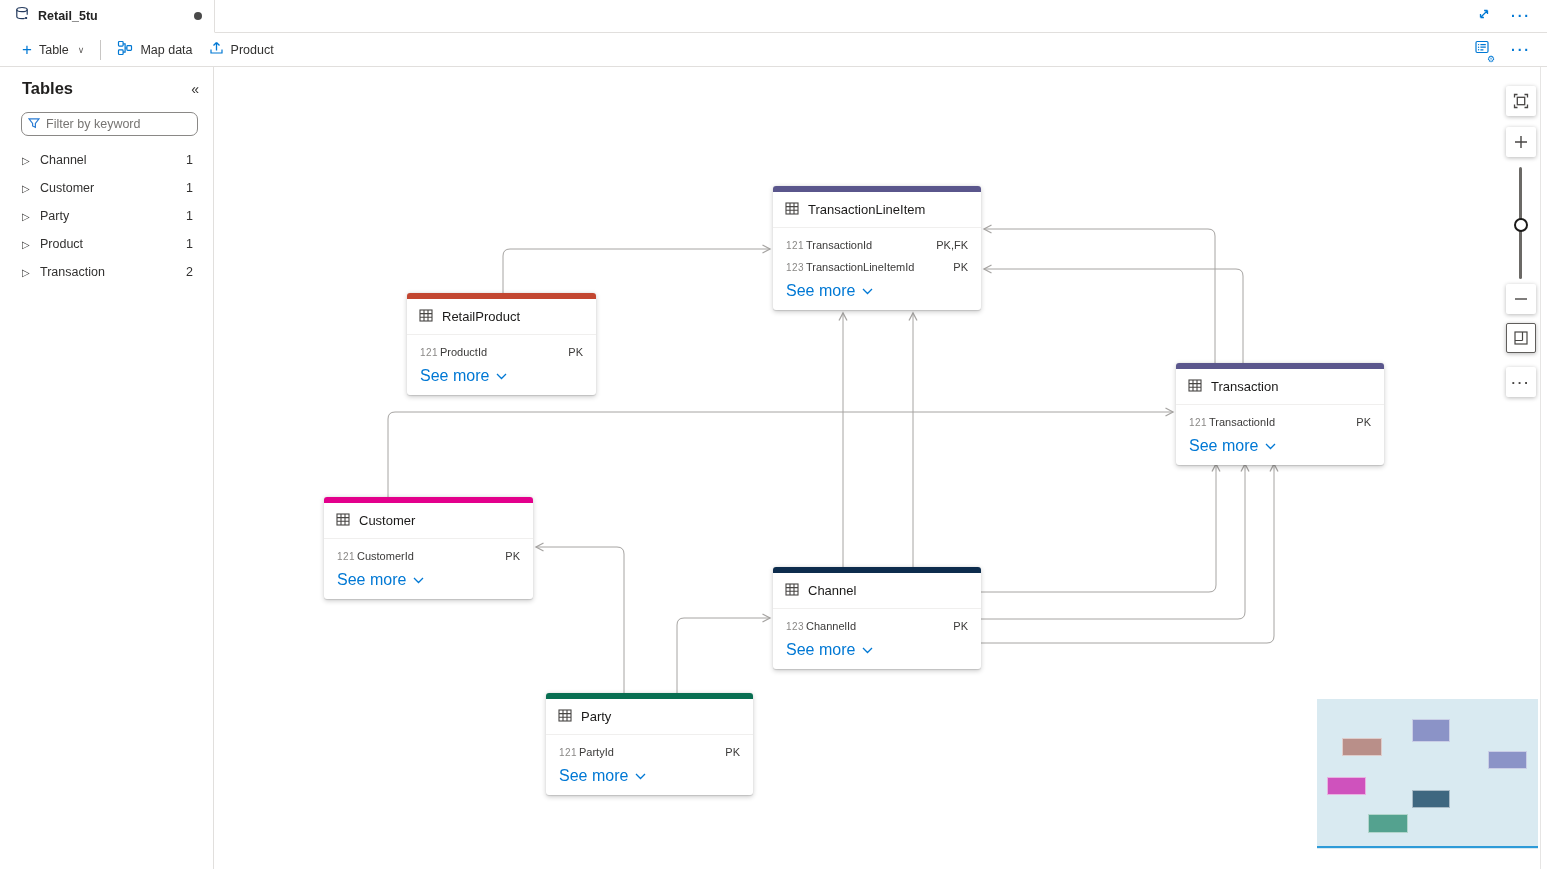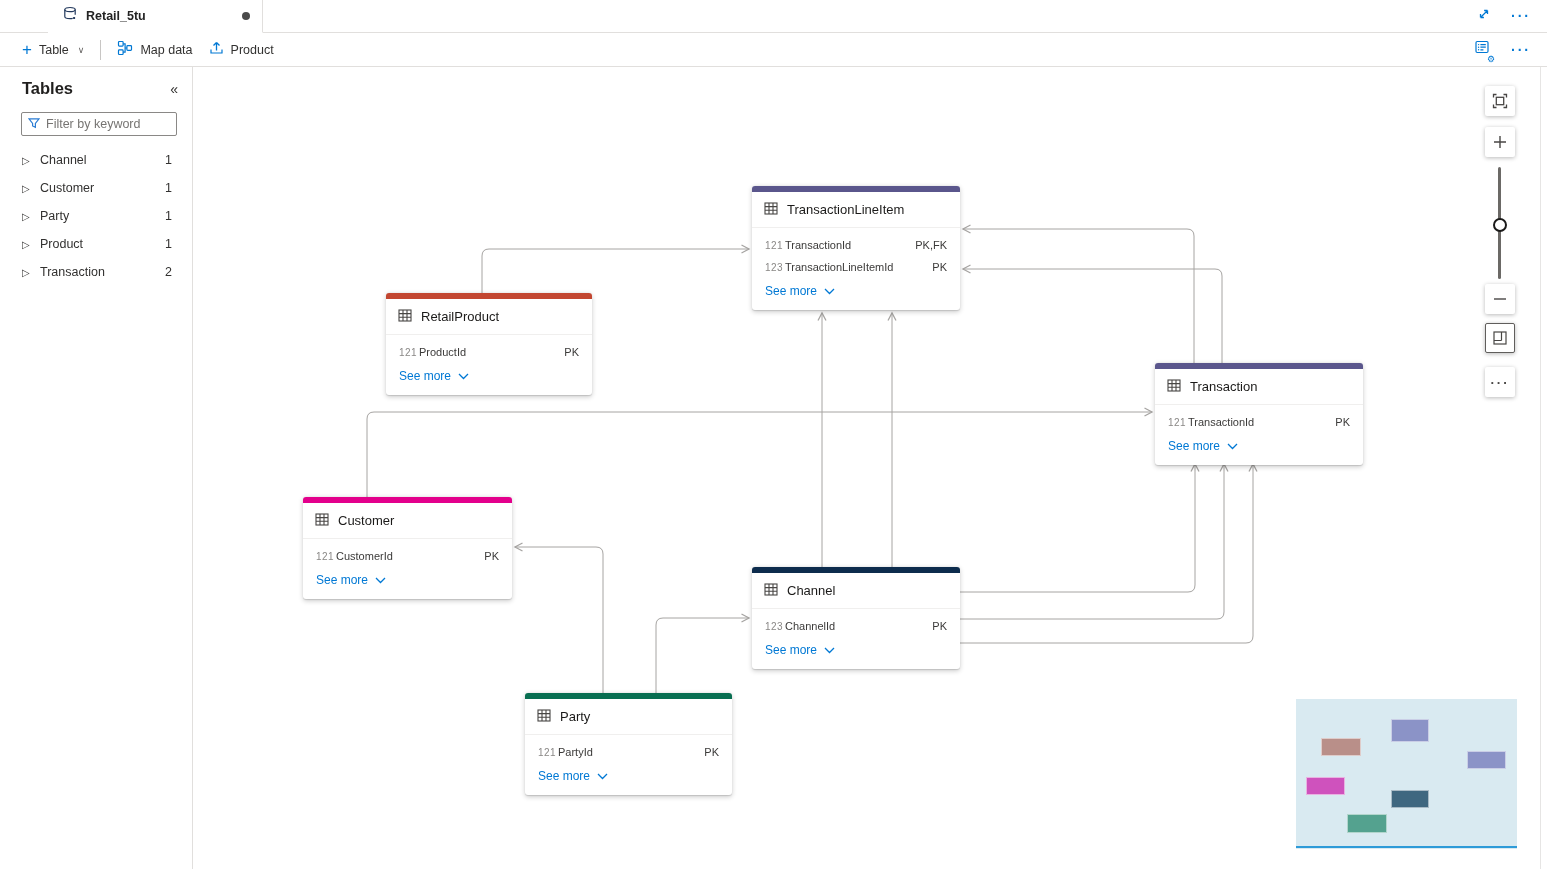--- a/index.html
+++ b/index.html
@@ -1,43 +1,43 @@
 <!DOCTYPE html>
 <html><head>
 <meta charset="utf-8">
 <style>
   * { box-sizing: border-box; margin: 0; padding: 0; }
   html,body { width:1547px; height:869px; overflow:hidden; background:#fff;
     font-family:"Liberation Sans", sans-serif; color:#323130; }
 
   
-  .tabbar { display:flex; align-items:stretch; height:33px; border-bottom:1px solid #e1dfdd; position:relative; background:#fff;padding-left:48px; }
+  .tabbar { display:flex; align-items:stretch; height:33px; border-bottom:1px solid #e1dfdd; position:relative; background:#fff; }
   .tab { width:215px; display:flex; align-items:center; padding:0 12px 0 14px;
          border-right:1px solid #e1dfdd; background:#fff; margin-bottom:-1px; border-bottom:1px solid #fff; }
   .tab-title { font-size:12.5px; font-weight:700; color:#242424; margin-left:8px; }
   .tab-dot { width:8px; height:8px; border-radius:50%; background:#4a4a4a; margin-left:auto; }
   .tabbar-right { margin-left:auto; display:flex; align-items:center; gap:20px; padding-right:16px; }
   .blue { color:#0078d4; }
   .ellipsis { font-size:14px; font-weight:700; letter-spacing:2px; line-height:1; cursor:pointer; }
 
   
   .toolbar { height:34px; display:flex; align-items:center; padding-left:14px; border-bottom:1px solid #e1dfdd; background:#fff; }
   .tbtn { display:flex; align-items:center; gap:7px; font-size:12.5px; color:#323130; padding:0 8px; height:100%; cursor:pointer; }
   .plus { color:#0078d4; font-size:17px; font-weight:400; line-height:1; }
   .chev { font-size:9px; color:#605e5c; margin-left:2px; }
   .tdivider { width:1px; height:20px; background:#c8c6c4; margin:0 8px; }
   .toolbar-right { margin-left:auto; display:flex; align-items:center; gap:20px; padding-right:16px; }
 
   
   .main { display:flex; height:802px; }
-  .sidebar { width:193px; border-right:1px solid #e1dfdd; padding-top:8px; flex:none; }
+  .sidebar { width:214px; border-right:1px solid #e1dfdd; padding-top:8px; flex:none; }
   .sb-head { display:flex; align-items:center; justify-content:space-between; padding:4px 14px 6px 22px; }
   .sb-title { font-size:16.5px; font-weight:700; color:#201f1e; }
   .sb-collapse { font-size:14px; color:#323130; cursor:pointer; }
-  .sb-filter { margin:8px 15px 10px 21px; height:24px; border:1px solid #8a8886; border-radius:2px;
+  .sb-filter { margin:8px 15px 10px 21px; height:24px; border:1px solid #8a8886; border-radius:7px;
                display:flex; align-items:center; padding:0 6px; gap:6px; }
   .sb-filter input { border:none; outline:none; width:100%; font-size:12.5px; color:#323130;
                      font-family:"Liberation Sans", sans-serif; }
   .sb-filter input::placeholder { color:#767472; }
   .sb-row { height:28px; display:flex; align-items:center; padding:0 20px 0 22px; font-size:12.5px; cursor:pointer; }
   .sb-exp { font-size:10px; color:#3b3a39; width:18px; }
   .sb-count { margin-left:auto; }
 
   
   .canvas { position:relative; flex:1; background:#fff; overflow:hidden; }
@@ -47,21 +47,21 @@
   
   .card { position:absolute; background:#fff; border-radius:3px;
           box-shadow:0 1.6px 5px rgba(0,0,0,.2), 0 .3px 1px rgba(0,0,0,.12); }
   .card-bar { height:6px; border-radius:3px 3px 0 0; }
   .card-title-row { height:36px; display:flex; align-items:center; gap:9px; padding:0 12px; border-bottom:1px solid #f0efee; }
   .card-title { font-size:13px; font-weight:400; color:#1b1a19; white-space:nowrap; }
   .card-body { padding:6px 0; }
   .frow { height:22px; display:flex; align-items:center; padding:0 13px; font-size:11px; color:#3b3a39; }
   .ftype { width:20px; flex:none; font-size:10px; color:#8a8886; letter-spacing:.4px; }
   .fkey { margin-left:auto;text-align:center; }
-  .see-more { height:26px; display:flex; align-items:center; gap:7px; padding:0 13px; color:#0078d4; font-size:12px; cursor:pointer; }
+  .see-more { height:26px; display:flex; align-items:center; gap:7px; padding:0 13px; color:#0078d4; font-size:16px; cursor:pointer; }
 
   
   .zbtn { position:absolute; width:30px; height:30px; background:#fff; border-radius:2px;
           box-shadow:0 1px 4px rgba(0,0,0,.28); display:flex; align-items:center; justify-content:center;
           color:#484644; cursor:pointer; font-size:15px; }
   .ztrack { position:absolute; width:3px; background:#6b6966; border-radius:2px; }
   .zthumb { position:absolute; width:14px; height:14px; border-radius:50%; background:#fff; border:2px solid #1b1a19; cursor:pointer; }
   .zbtn.toggled { border:1px solid #605e5c; box-shadow:0 1px 4px rgba(0,0,0,.28); }
   .zbtn .dots { font-size:13px; font-weight:700; letter-spacing:2px; color:#484644; }
 
@@ -230,21 +230,21 @@
 
   <div class="see-more">
     <span>See more</span>
     <svg width="11" height="7" viewBox="0 0 11 7" fill="none" stroke="#0078d4" stroke-width="1.3">
       <path d="M1 1 L5.5 5.5 L10 1"></path>
     </svg>
   </div>
 </div>
   </div>
 
-  <div class="card" style="left: 193px; top: 226px; width: 206px;">
+  <div class="card" style="left: 193px; top: 226px; width: 189px;">
     <div class="card-bar" style="background: rgb(194, 70, 48);"></div>
     <div class="card-title-row">
       <span>
         <svg width="14" height="13" viewBox="0 0 14 13" fill="none" stroke="#484644" stroke-width="1.1">
           <rect x="1" y="1" width="12" height="11"></rect>
           <path d="M1 4.6 h12 M1 8.3 h12 M5 1 v11 M9 1 v11"></path>
         </svg>
       </span>
       <span class="card-title">RetailProduct</span>
     </div>

